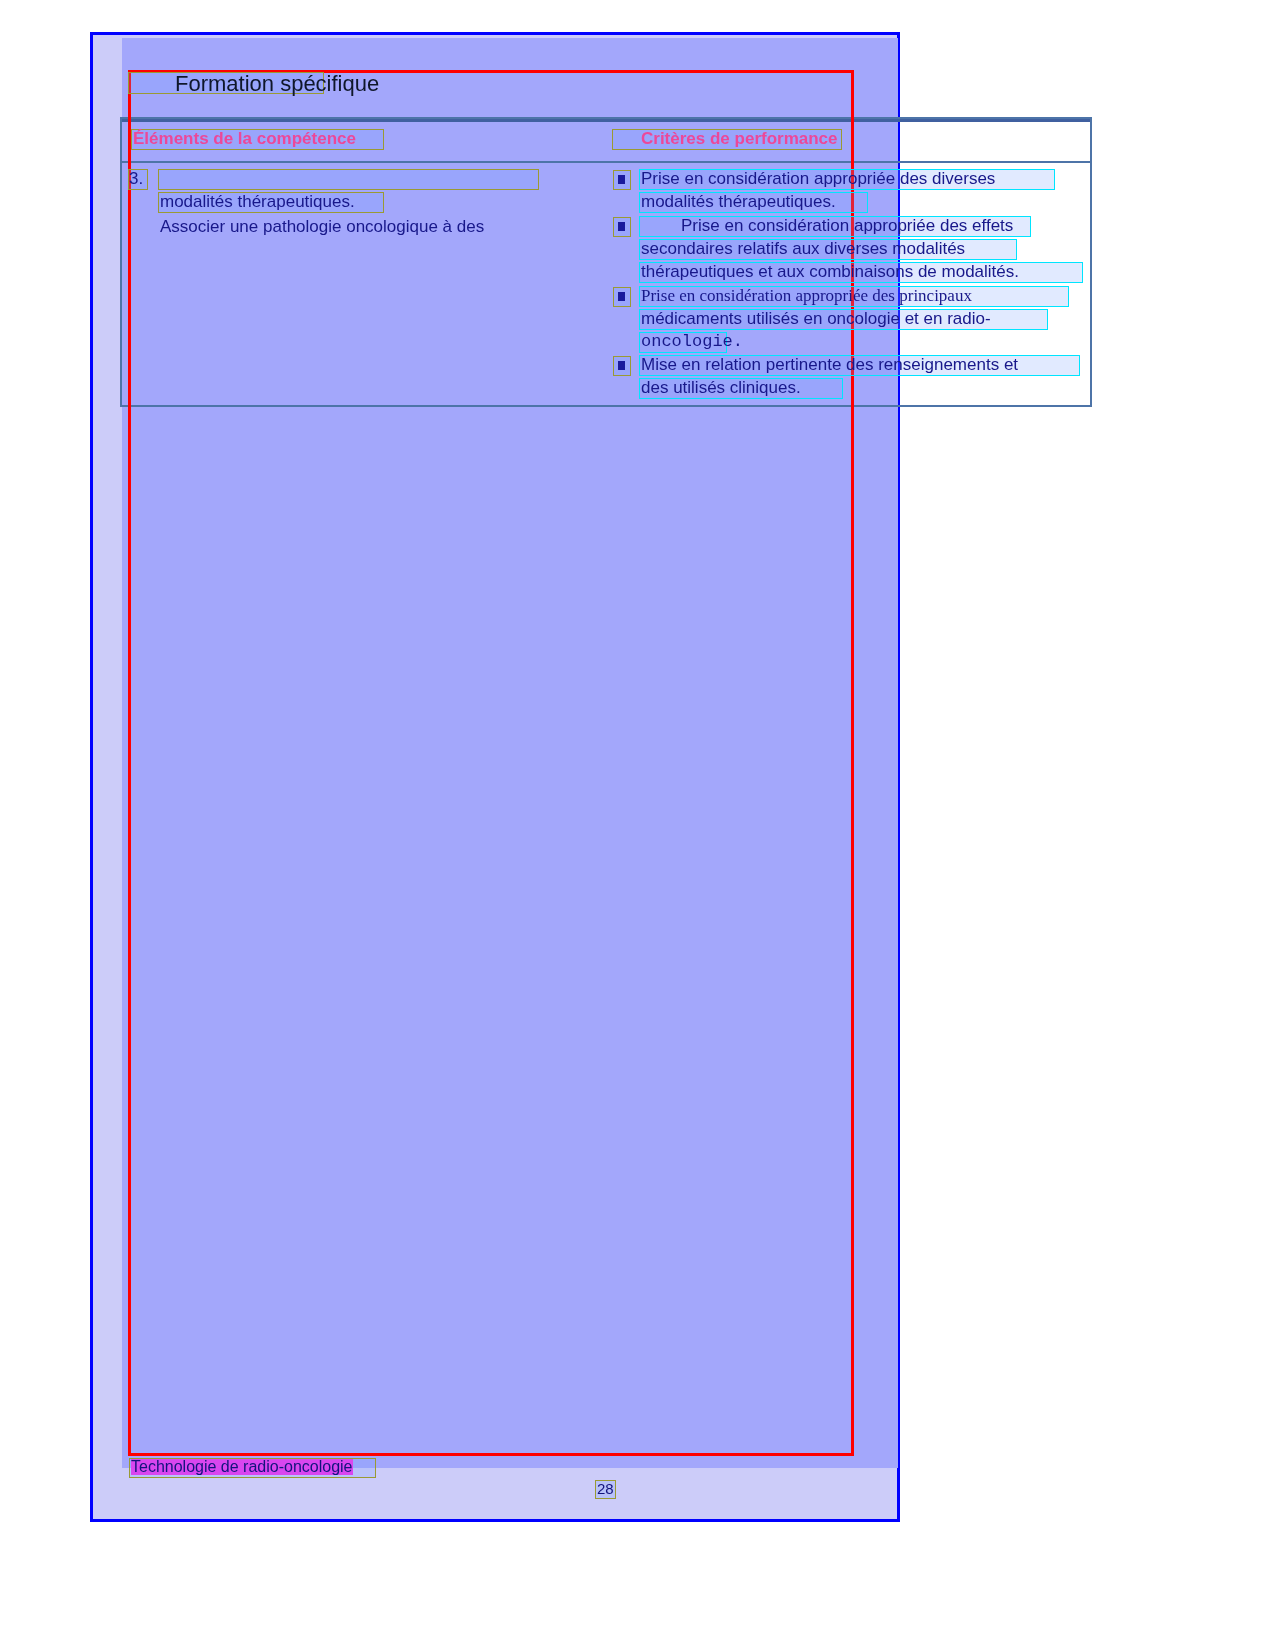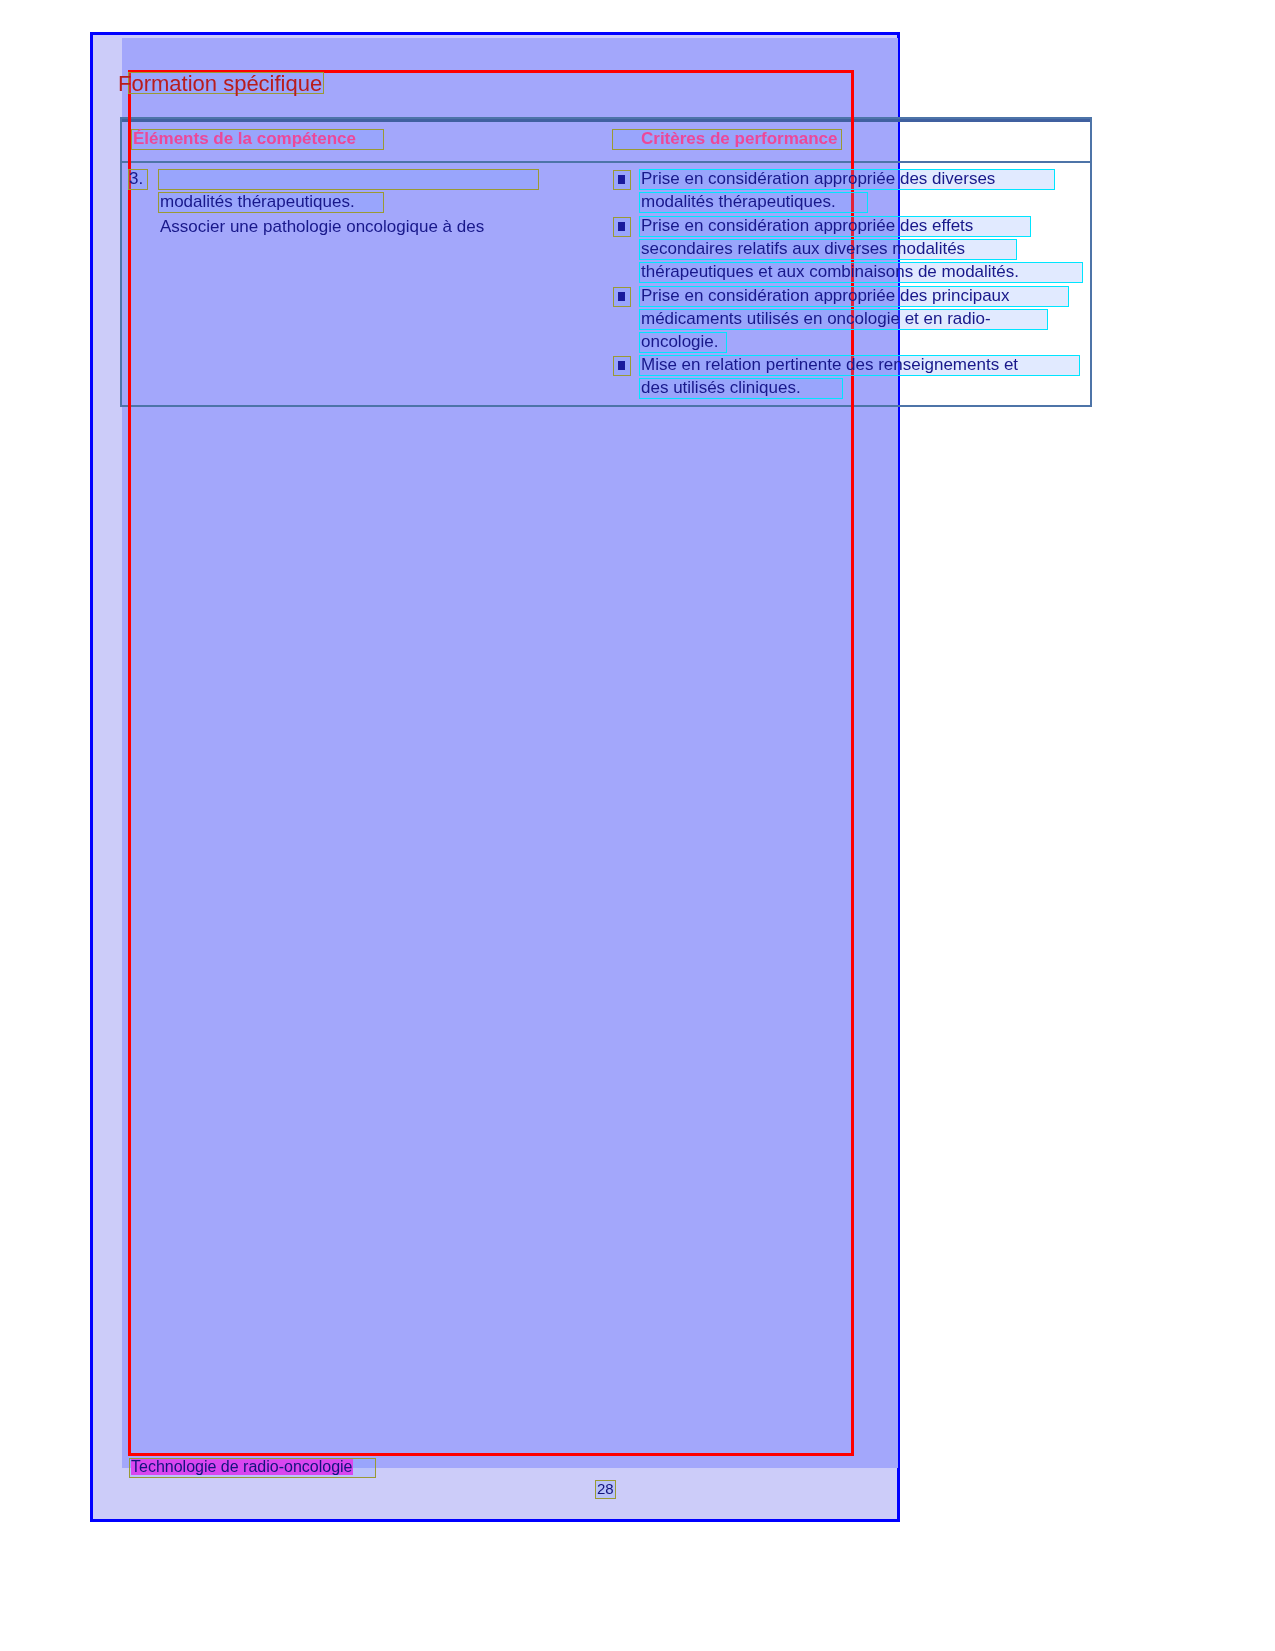--- a/index.html
+++ b/index.html
@@ -76,23 +76,24 @@
   }
   #doc-table .top-rule {
     position: absolute;
     left: 0; right: 0; top: 0;
     height: 3px; background: #4060a0;
   }
 
   
   #section-title {
     position: absolute;
-    left: 118px; top: 73px;
+    left: 131px; top: 73px;
     font-size: 22px;
-    color: #b91c1c;
+    color: #0f172a;
+    padding-left: 44px;
   }
 
   
   .th {
     position: absolute;
     font-size: 17px;
     font-weight: bold;
     color: #ec4899;
   }
 
@@ -158,34 +159,34 @@
   <div class="wbox olive" style="left:613px; top:170px; width:18px; height:20px;"></div>
   <div class="bullet" style="left:618px; top:175px;"></div>
   <div class="wbox" style="left:639px; top:169px; width:416px; height:21px;"></div>
   <div class="tx bodyline" style="left:641px; top:170px;">Prise en considération appropriée des diverses</div>
   <div class="wbox" style="left:639px; top:192px; width:229px; height:21px;"></div>
   <div class="tx bodyline" style="left:641px; top:193px;">modalités thérapeutiques.</div>
 
   <div class="wbox olive" style="left:613px; top:217px; width:18px; height:20px;"></div>
   <div class="bullet" style="left:618px; top:222px;"></div>
   <div class="wbox" style="left:639px; top:216px; width:392px; height:21px;"></div>
-  <div class="tx bodyline" style="left:641px; top:217px;">Prise en considération appropriée des effets</div>
+  <div class="tx bodyline" style="left:641px; top:217px;padding-left:40px;">Prise en considération appropriée des effets</div>
   <div class="wbox" style="left:639px; top:239px; width:378px; height:21px;"></div>
   <div class="tx bodyline" style="left:641px; top:240px;">secondaires relatifs aux diverses modalités</div>
   <div class="wbox" style="left:639px; top:262px; width:444px; height:21px;"></div>
   <div class="tx bodyline" style="left:641px; top:263px;">thérapeutiques et aux combinaisons de modalités.</div>
 
   <div class="wbox olive" style="left:613px; top:287px; width:18px; height:20px;"></div>
   <div class="bullet" style="left:618px; top:292px;"></div>
   <div class="wbox" style="left:639px; top:286px; width:430px; height:21px;"></div>
-  <div class="tx bodyline" style="left:641px; top:287px;">Prise en considération appropriée des principaux</div>
+  <div class="tx bodyline" style="left:641px; top:287px;font-family:Liberation Serif, serif;">Prise en considération appropriée des principaux</div>
   <div class="wbox" style="left:639px; top:309px; width:409px; height:21px;"></div>
   <div class="tx bodyline" style="left:641px; top:310px;">médicaments utilisés en oncologie et en radio-</div>
   <div class="wbox" style="left:639px; top:332px; width:88px; height:21px;"></div>
-  <div class="tx bodyline" style="left:641px; top:333px;">oncologie.</div>
+  <div class="tx bodyline" style="left:641px; top:333px;font-family:Liberation Mono, monospace;">oncologie.</div>
 
   <div class="wbox olive" style="left:613px; top:356px; width:18px; height:20px;"></div>
   <div class="bullet" style="left:618px; top:361px;"></div>
   <div class="wbox" style="left:639px; top:355px; width:441px; height:21px;"></div>
   <div class="tx bodyline" style="left:641px; top:356px;">Mise en relation pertinente des renseignements et</div>
   <div class="wbox" style="left:639px; top:378px; width:204px; height:21px;"></div>
   <div class="tx bodyline" style="left:641px; top:379px;">des utilisés cliniques.</div>
 
   <div class="wbox olive" style="left:129px; top:1458px; width:247px; height:20px;"></div>
   <div class="tx" id="footer-text">Technologie de radio-oncologie</div>

